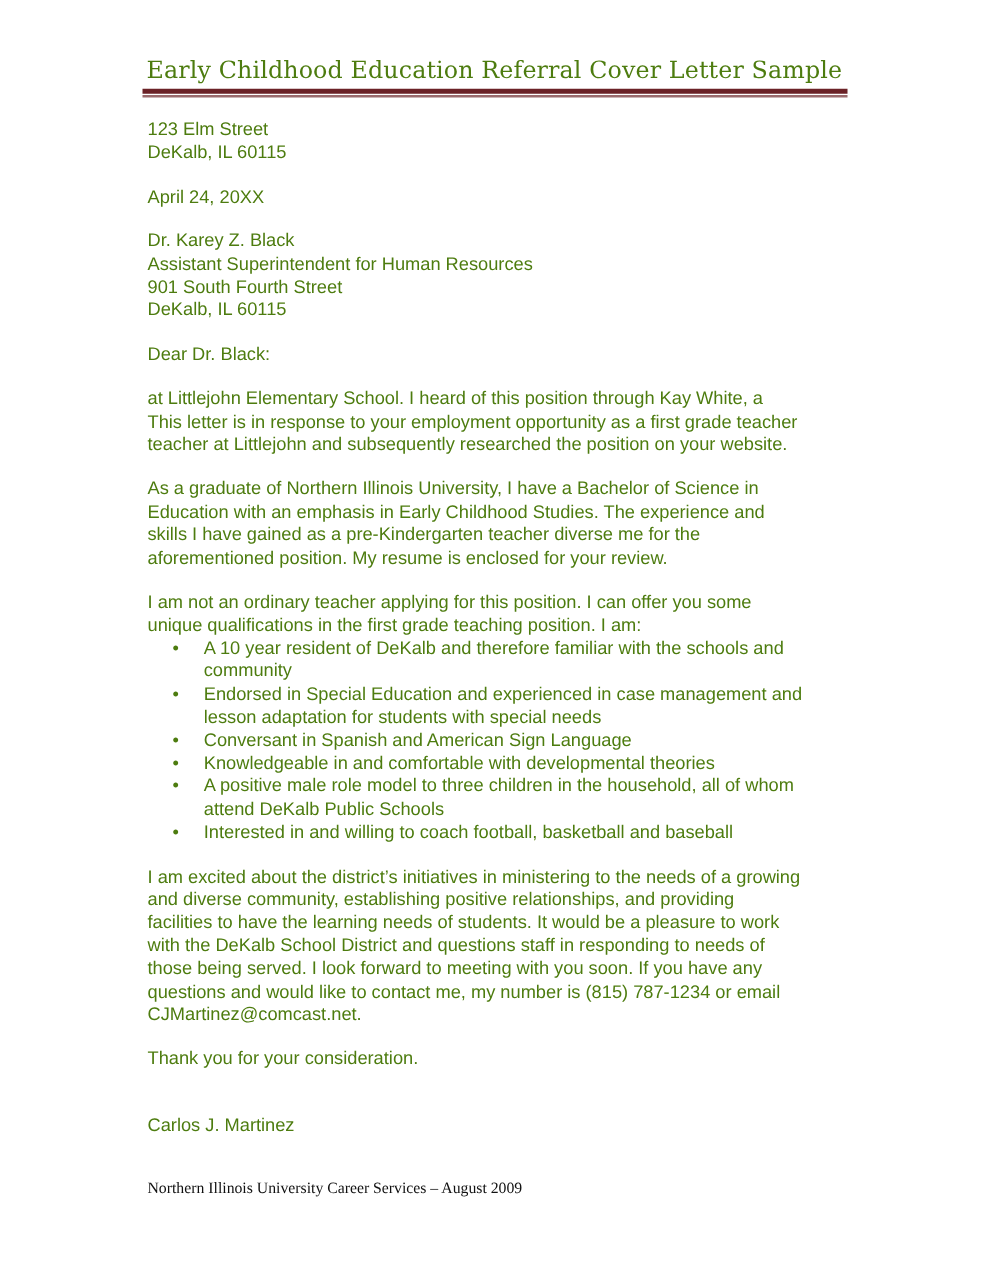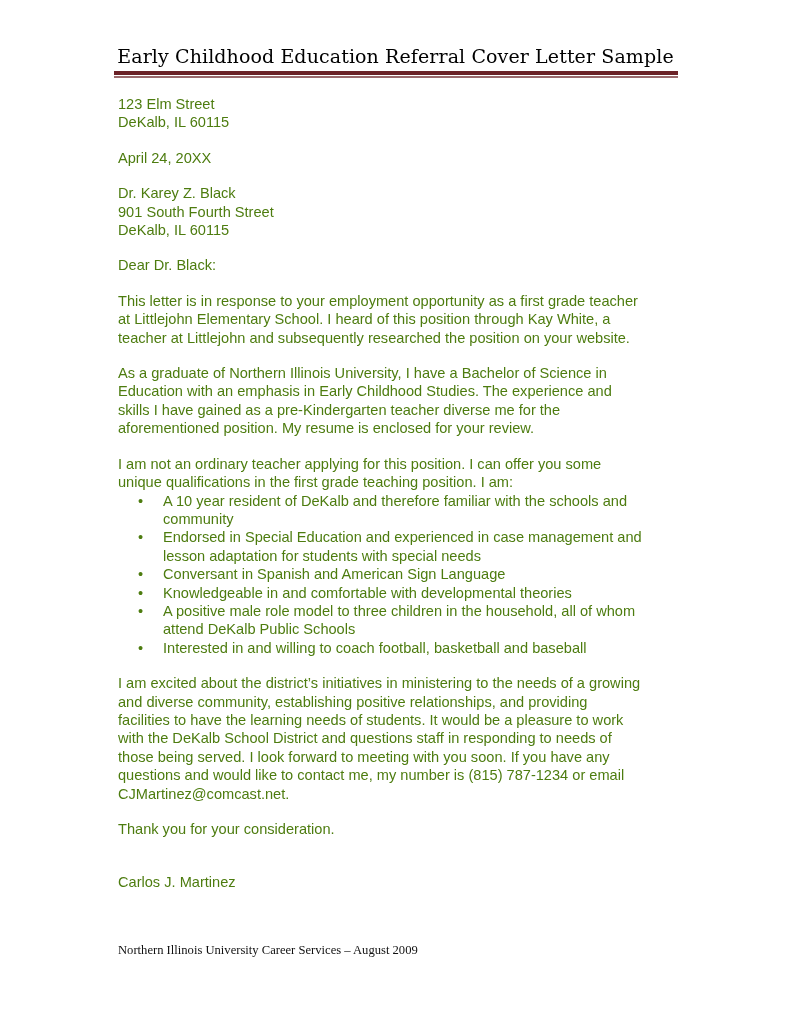--- a/index.html
+++ b/index.html
@@ -1,18 +1,18 @@
 <!DOCTYPE html>
 <html><head>
 <meta charset="utf-8">
 <style>
   html, body { margin: 0; padding: 0; }
   body { width: 791px; height: 1024px; background: #ffffff; position: relative; overflow: hidden; color: #111; }
   .title { position: absolute; left: 0; width: 791px; top: 45px; text-align: center;
-    font-family: "DejaVu Serif", "Liberation Serif", serif; font-size: 19px; color: #000000; letter-spacing: 0.1px; }
+    font-family: "DejaVu Serif", "Liberation Serif", serif; font-size: 19px; color: #4d7c0f; letter-spacing: 0.1px; }
   .rule-thick { position: absolute; left: 114px; width: 564px; top: 71px; height: 4px; background: #6b2227; }
   .rule-thin { position: absolute; left: 114px; width: 564px; top: 76px; height: 1.5px; background: #9a6a6d; }
   .body { position: absolute; left: 118px; top: 95px; width: 570px;
     font-family: "Liberation Sans", sans-serif; font-size: 14.6px; line-height: 18.4px; color: #4d7c0f; }
   .line { white-space: nowrap; }
   .gap-s { height: 17px; }
   ul.bullets { list-style: none; margin: 0; padding: 0; }
   ul.bullets li { position: relative; padding-left: 45px; }
   ul.bullets li .dot { position: absolute; left: 20px; top: 0; }
   .footer { position: absolute; left: 118px; top: 943px;
@@ -28,30 +28,31 @@
 <div class="body">
   <div>
     <div class="line">123 Elm Street</div>
     <div class="line">DeKalb, IL 60115</div>
   </div>
   <div class="gap-s"></div>
   <div class="line">April 24, 20XX</div>
   <div class="gap-s"></div>
   <div>
     <div class="line">Dr. Karey Z. Black</div>
+    <div class="line">Assistant Superintendent for Human Resources</div>
     <div class="line">901 South Fourth Street</div>
     <div class="line">DeKalb, IL 60115</div>
   </div>
   <div class="gap-s"></div>
   <div class="line">Dear Dr. Black:</div>
   <div class="gap-s"></div>
 
   <div>
+    <div class="line">at Littlejohn Elementary School.   I heard of this position through Kay White, a</div>
     <div class="line">This letter is in response to your employment opportunity as a first grade teacher</div>
-    <div class="line">at Littlejohn Elementary School.   I heard of this position through Kay White, a</div>
     <div class="line">teacher at Littlejohn and subsequently researched the position on your website.</div>
   </div>
   <div class="gap-s"></div>
 
   <div>
     <div class="line">As a graduate of Northern Illinois University, I have a Bachelor of Science in</div>
     <div class="line">Education with an emphasis in Early Childhood Studies.  The experience and</div>
     <div class="line">skills I have gained as a pre-Kindergarten teacher diverse me for the</div>
     <div class="line">aforementioned position.  My resume is enclosed for your review.</div>
   </div>

